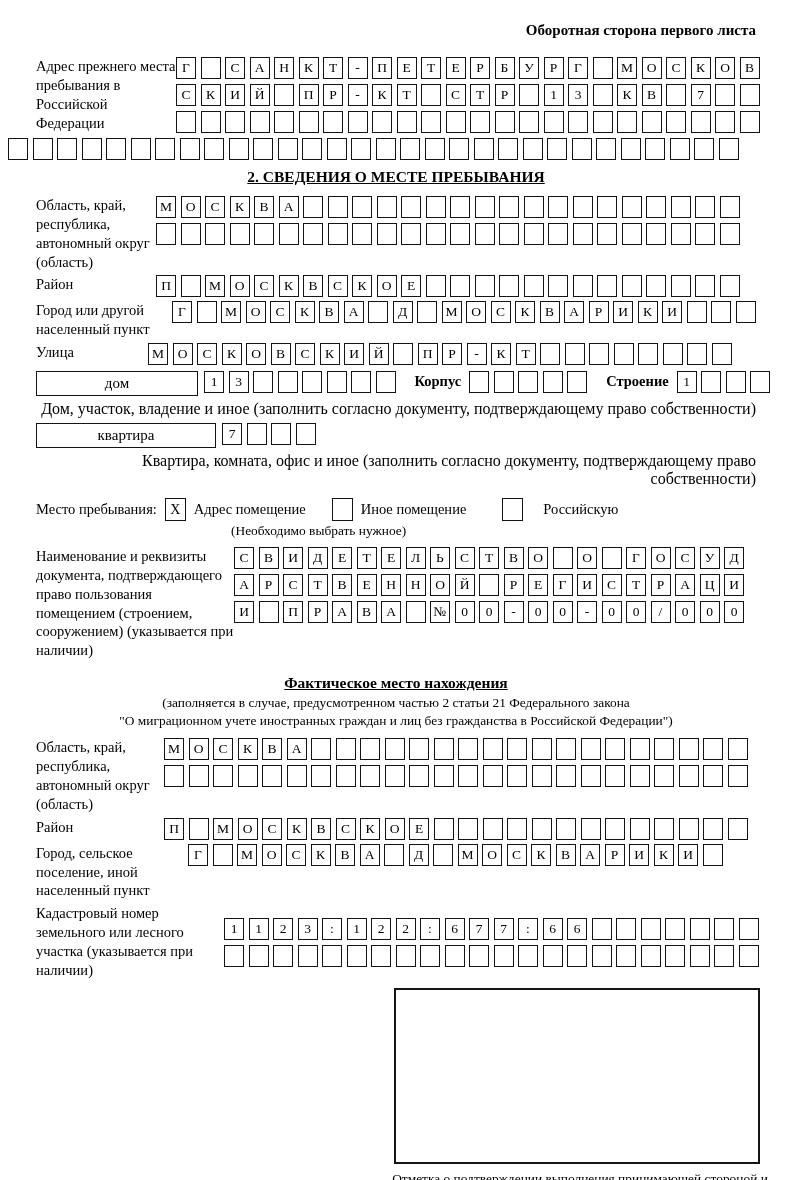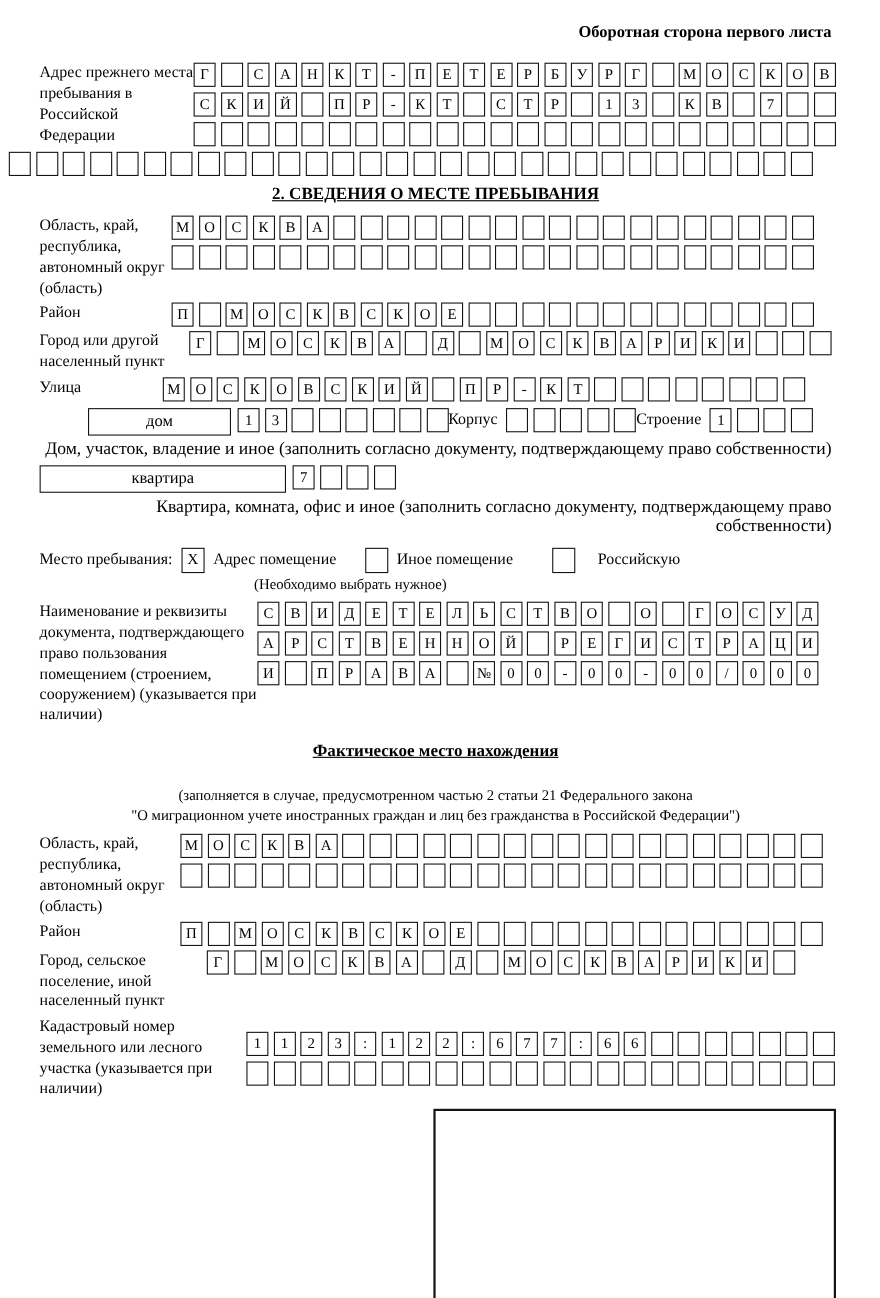--- a/index.html
+++ b/index.html
@@ -19,21 +19,21 @@
     font-size:13.5px;box-sizing:border-box;background:#fff;
   }
   .caption-center{text-align:center;font-size:13.2px;margin:4px 0 2px 0;}
   .caption-left{font-size:16px;margin:3px 0 5px 0;text-align:right;}
   .section-title{text-align:center;font-weight:bold;font-size:15.5px;margin:8px 0 10px 0;text-decoration:underline;}
   .fullrow{margin:5px 0 2px -28px;}
   .namedbox{
     border:1.7px solid #141414;height:25px;box-sizing:border-box;
     display:flex;align-items:center;justify-content:center;font-size:15px;flex:0 0 auto;
   }
-  .inline-lbl{font-size:14.5px;margin:2px 8px 0 0;white-space:nowrap;}
+  .inline-lbl{font-size:14.5px;margin:2px 8px 0 19px;white-space:nowrap;font-weight:bold;}
   .checkbox{
     flex:0 0 auto;width:21px;height:23px;border:1.5px solid #141414;box-sizing:border-box;
     display:flex;align-items:center;justify-content:center;font-size:14px;margin:0 8px;
   }
   .stay-line{display:flex;align-items:center;margin:10px 0 2px 0;font-size:14.5px;}
   .stay-note{font-size:13.4px;margin:2px 0 8px 195px;}
   .act-note{text-align:center;font-size:13.4px;line-height:1.35;}
   .stamp-box{
     margin:8px 0 6px 358px;width:366px;height:176px;border:2px solid #141414;box-sizing:border-box;
   }
@@ -307,21 +307,21 @@
         <span class="cell"></span>
         <span class="cell"></span>
         <span class="cell"></span>
         <span class="cell"></span>
         <span class="cell"></span>
         <span class="cell"></span>
       </div>
   </div>
 
   <div class="form-line mt6">
-    <div class="namedbox" style="width:130px;margin-right:6px;margin-left:44px;">дом</div>
+    <div class="namedbox" style="width:162px;margin-right:6px;">дом</div>
     <div class="cells">
         <span class="cell">1</span>
         <span class="cell">3</span>
         <span class="cell"></span>
         <span class="cell"></span>
         <span class="cell"></span>
         <span class="cell"></span>
         <span class="cell"></span>
         <span class="cell"></span>
       </div>
@@ -337,21 +337,21 @@
     <div class="cells">
         <span class="cell">1</span>
         <span class="cell"></span>
         <span class="cell"></span>
         <span class="cell"></span>
       </div>
   </div>
   <div class="caption-left">Дом, участок, владение и иное (заполнить согласно документу, подтверждающему право собственности)</div>
 
   <div class="form-line">
-    <div class="namedbox" style="width:224px;margin-right:6px;">квартира</div>
+    <div class="namedbox" style="width:180px;margin-right:6px;">квартира</div>
     <div class="cells">
         <span class="cell">7</span>
         <span class="cell"></span>
         <span class="cell"></span>
         <span class="cell"></span>
       </div>
   </div>
   <div class="caption-left">Квартира, комната, офис и иное (заполнить согласно документу, подтверждающему право собственности)</div>
 
   <div class="stay-line">
@@ -433,21 +433,21 @@
           <span class="cell">0</span>
           <span class="cell">0</span>
           <span class="cell">/</span>
           <span class="cell">0</span>
           <span class="cell">0</span>
           <span class="cell">0</span>
         </div>
     </div>
   </div>
 
-  <div class="section-title" style="margin-top:14px;margin-bottom:22px;">Фактическое место нахождения</div>
+  <div class="section-title" style="margin-top:14px;margin-bottom:2px;">Фактическое место нахождения</div>
   <div class="act-note">(заполняется в случае, предусмотренном частью 2 статьи 21 Федерального закона</div>
   <div class="act-note" style="margin-bottom:8px;">"О миграционном учете иностранных граждан и лиц без гражданства в Российской Федерации")</div>
 
   <div class="form-line">
     <div class="label" style="width:128px;">Область, край, республика, автономный округ (область)</div>
     <div class="rows-col">
       <div class="cells">
           <span class="cell">М</span>
           <span class="cell">О</span>
           <span class="cell">С</span>

